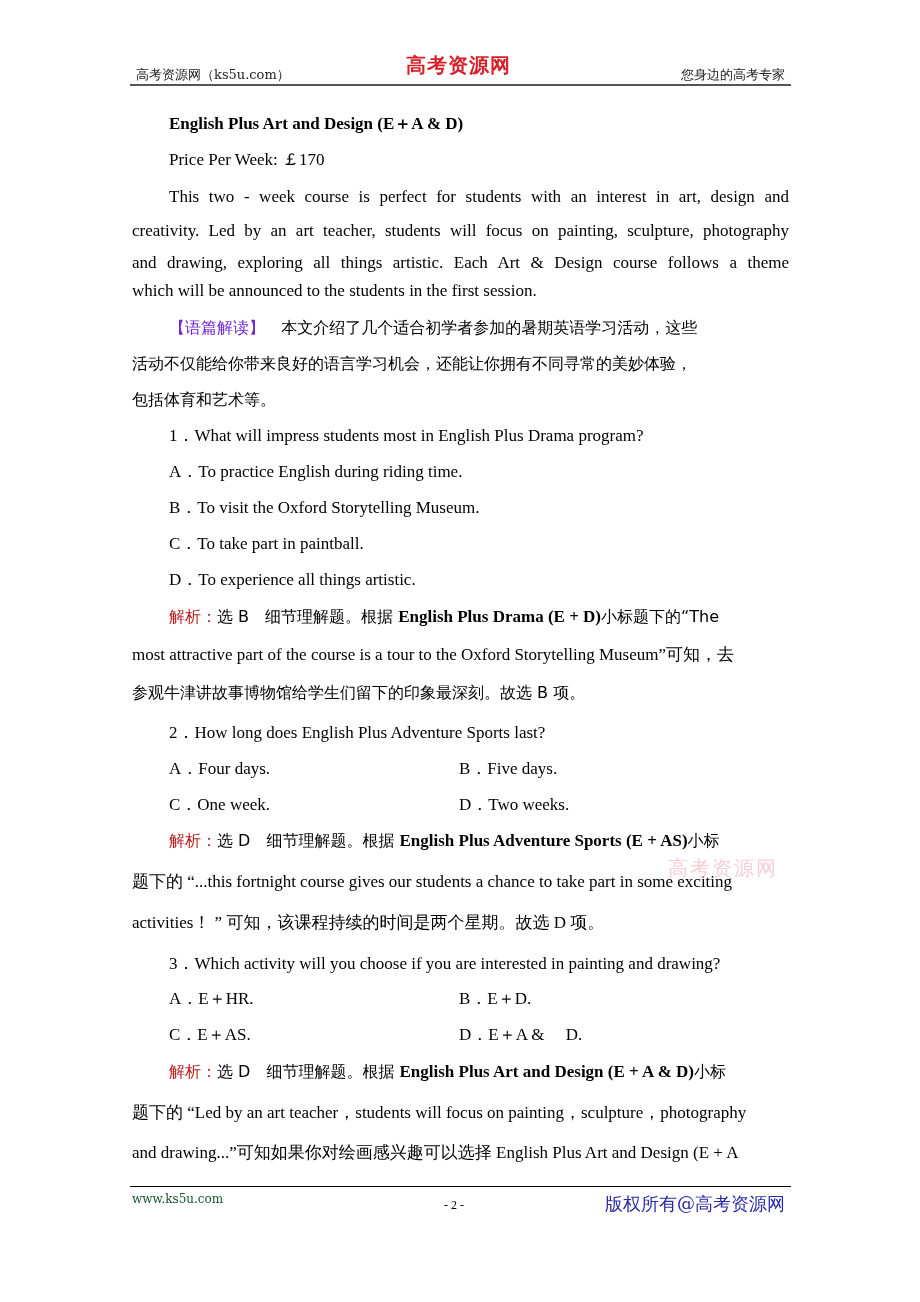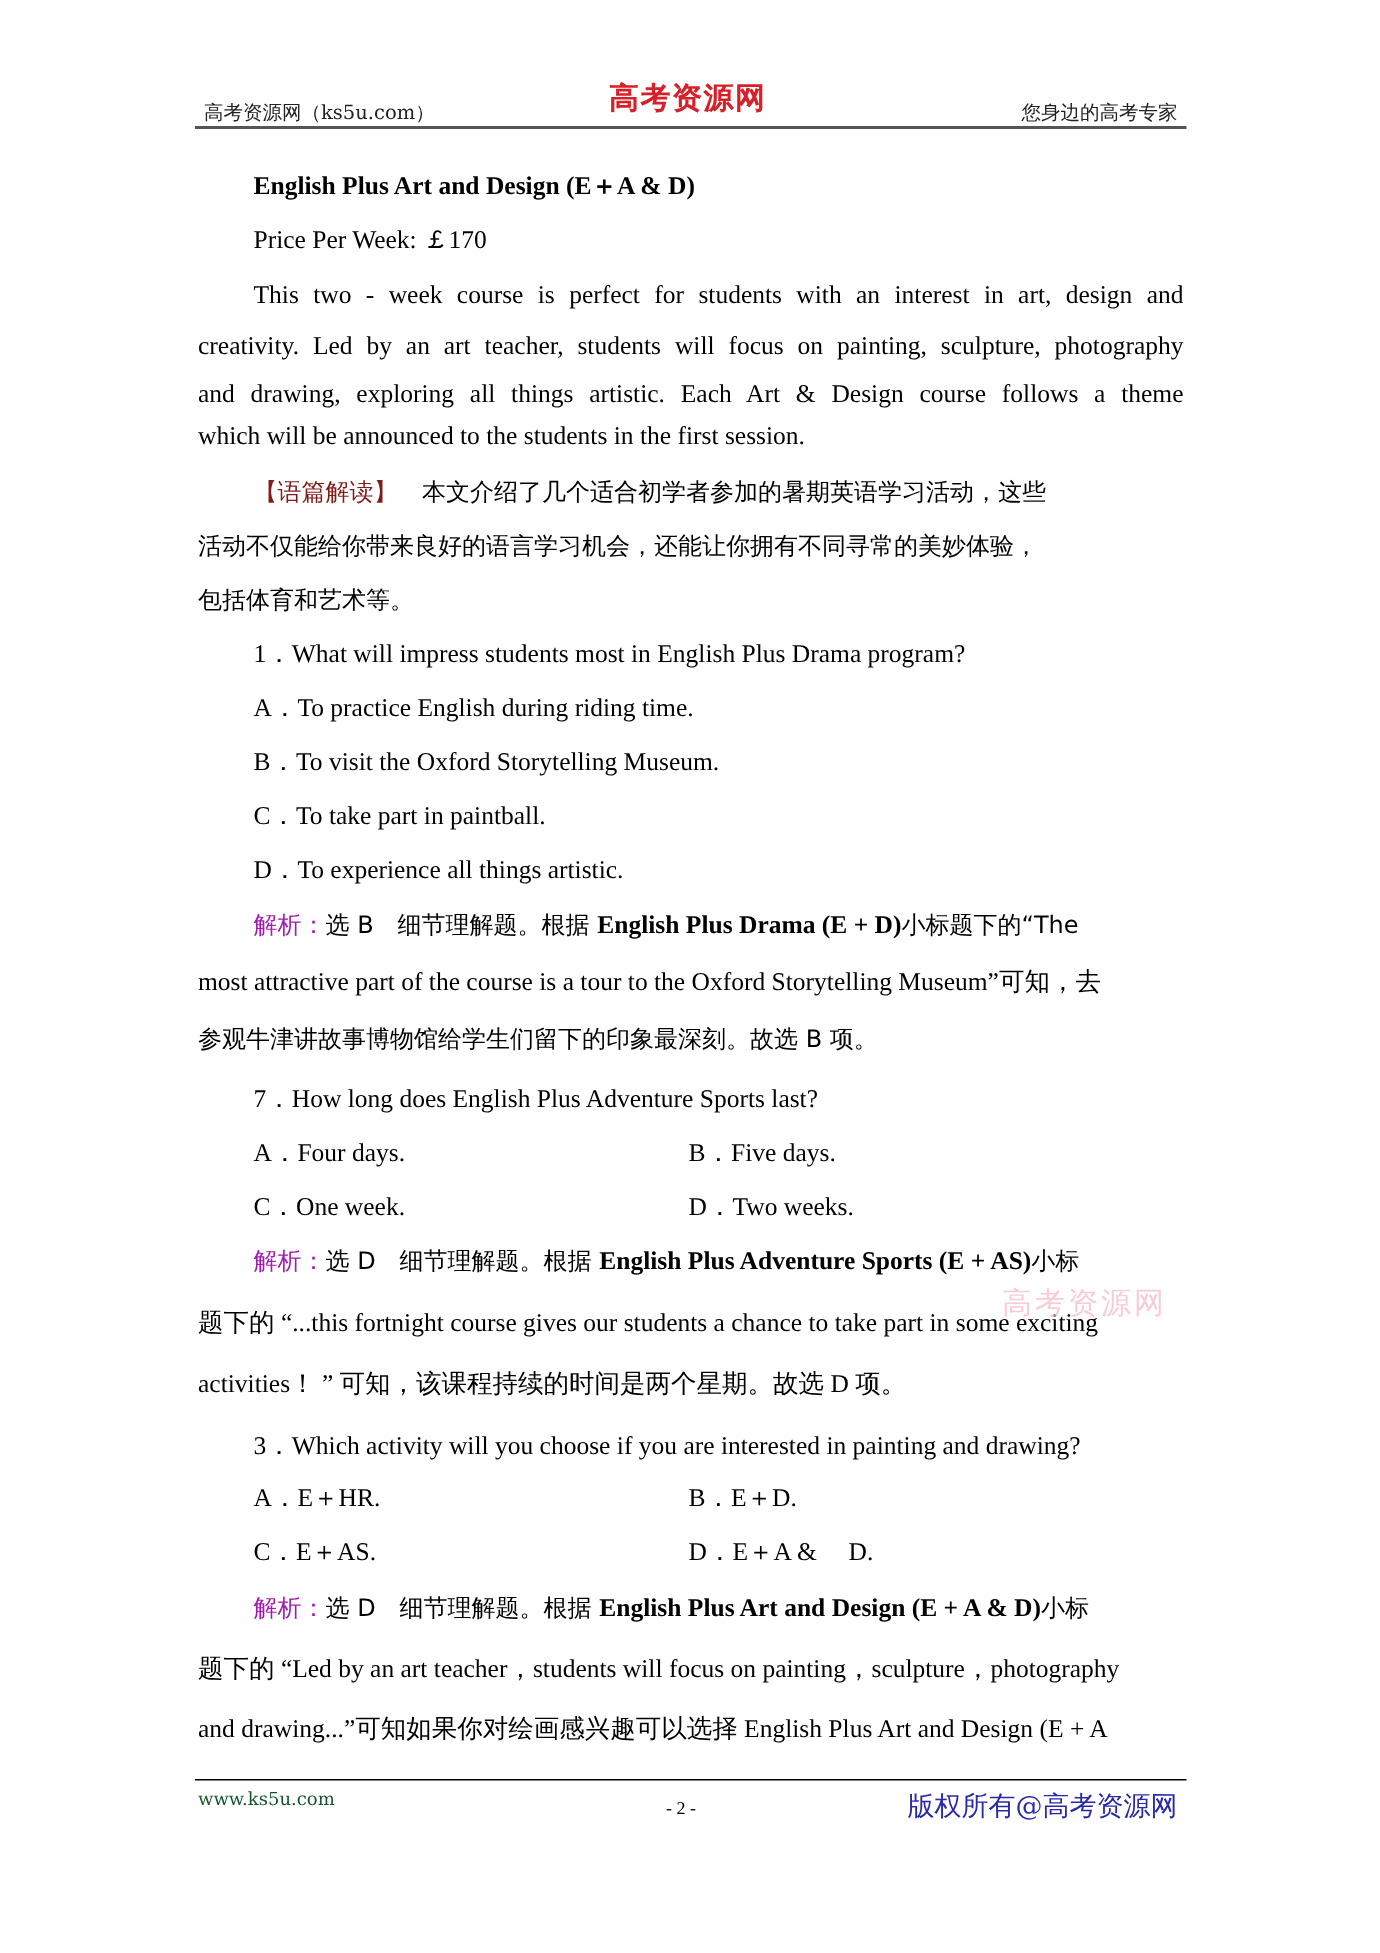--- a/index.html
+++ b/index.html
@@ -69,26 +69,26 @@
       text-align: justify;
       text-align-last: justify;
     }
     .indent { left: 169px; width: 620px; }
     .bold { font-weight: bold; }
     .cn {
       font-family: "DejaVu Sans", sans-serif;
       font-size: 16px;
     }
     .tag-pink {
-      color: #7f1d1d;
+      color: #6d28d9;
       font-family: Liberation Mono, monospace;
       font-size: 16px;
     }
     .tag-blue {
-      color: #a21caf;
+      color: #b91c1c;
       font-family: Liberation Serif, serif;
       font-size: 16px;
     }
     .opt-col2 {
       position: absolute;
       left: 290px;
       top: 0;
     }
 
     .watermark {
@@ -170,21 +170,21 @@
 <div class="line indent" style="top:497px;">B．To visit the Oxford Storytelling Museum.</div>
 <div class="line indent" style="top:533px;">C．To take part in paintball.</div>
 <div class="line indent" style="top:569px;">D．To experience all things artistic.</div>
 
 <div class="line indent" style="top:606px;">
   <span class="tag-blue">解析：</span><span class="cn">选 B　细节理解题。根据 </span><span class="bold">English Plus Drama (E + D)</span><span class="cn">小标题下的“The</span>
 </div>
 <div class="line" style="top:644px;">most attractive part of the course is a tour to the Oxford Storytelling Museum”可知，去</div>
 <div class="line cn" style="top:682px;">参观牛津讲故事博物馆给学生们留下的印象最深刻。故选 B 项。</div>
 
-<div class="line indent" style="top:722px;">7．How long does English Plus Adventure Sports last?</div>
+<div class="line indent" style="top:722px;">2．How long does English Plus Adventure Sports last?</div>
 <div class="line indent" style="top:758px;">
   <span>A．Four days.</span>
   <span class="opt-col2">B．Five days.</span>
 </div>
 <div class="line indent" style="top:794px;">
   <span>C．One week.</span>
   <span class="opt-col2">D．Two weeks.</span>
 </div>
 
 <div class="line indent" style="top:830px;">

